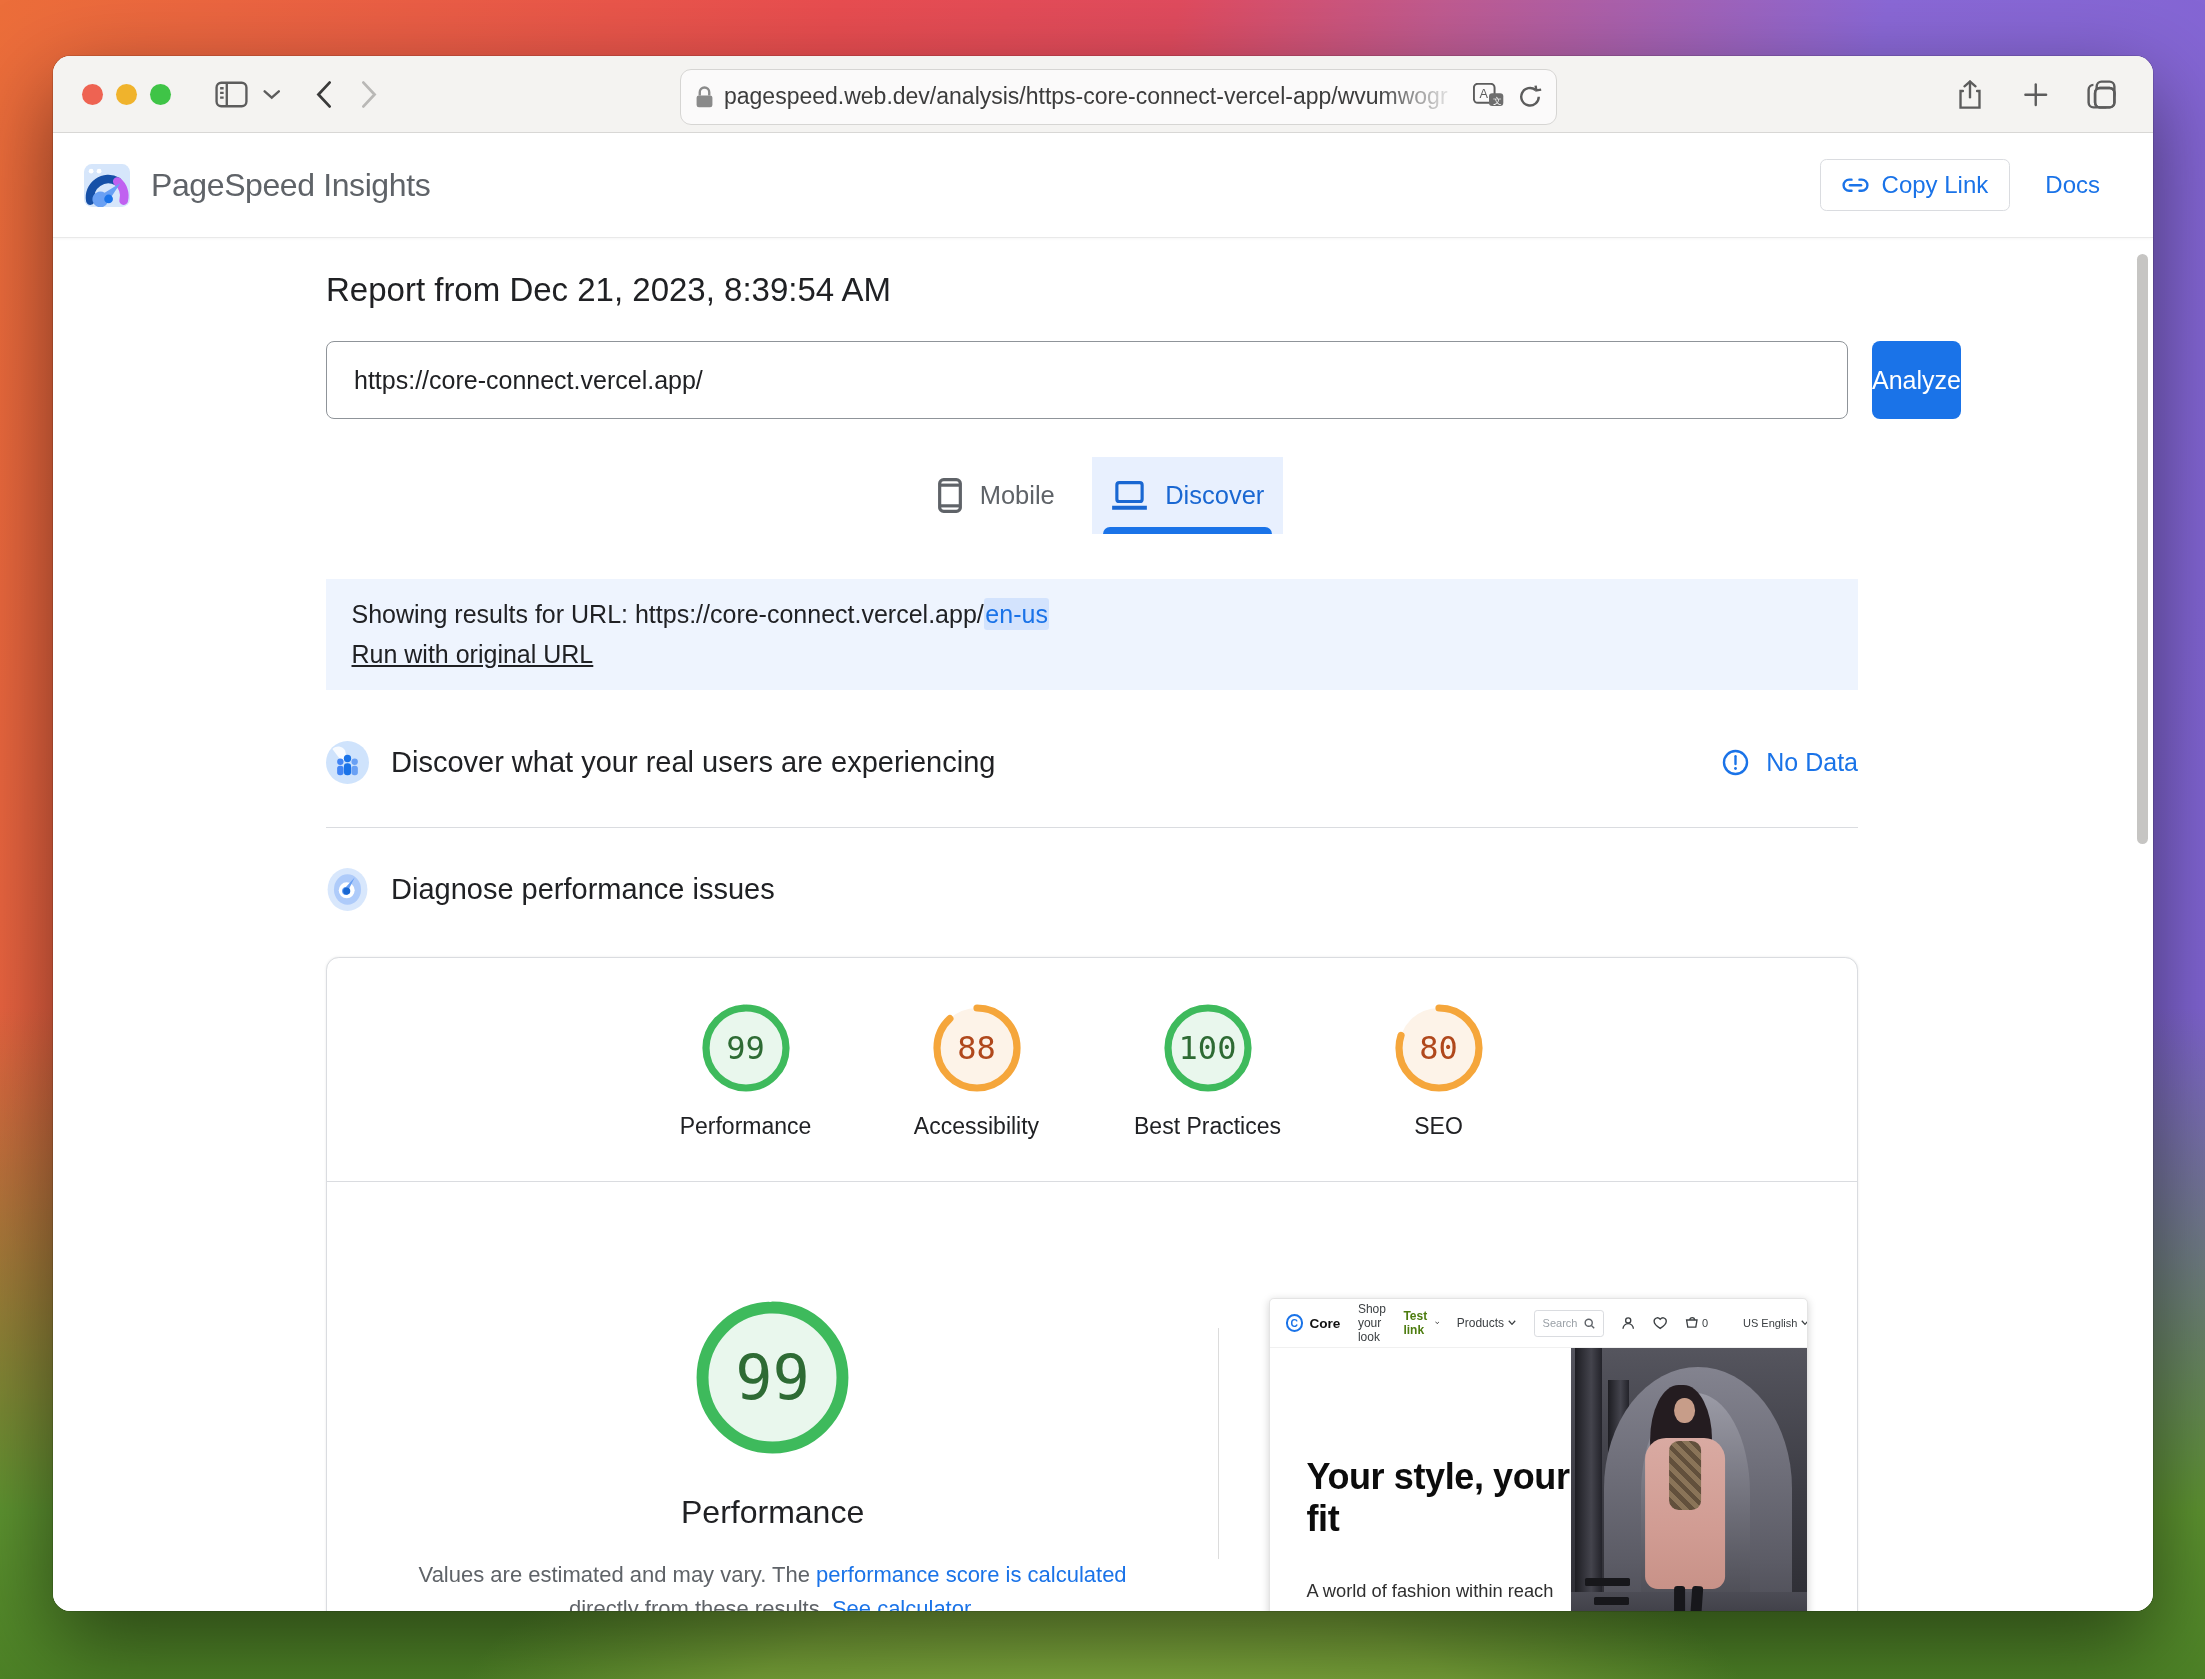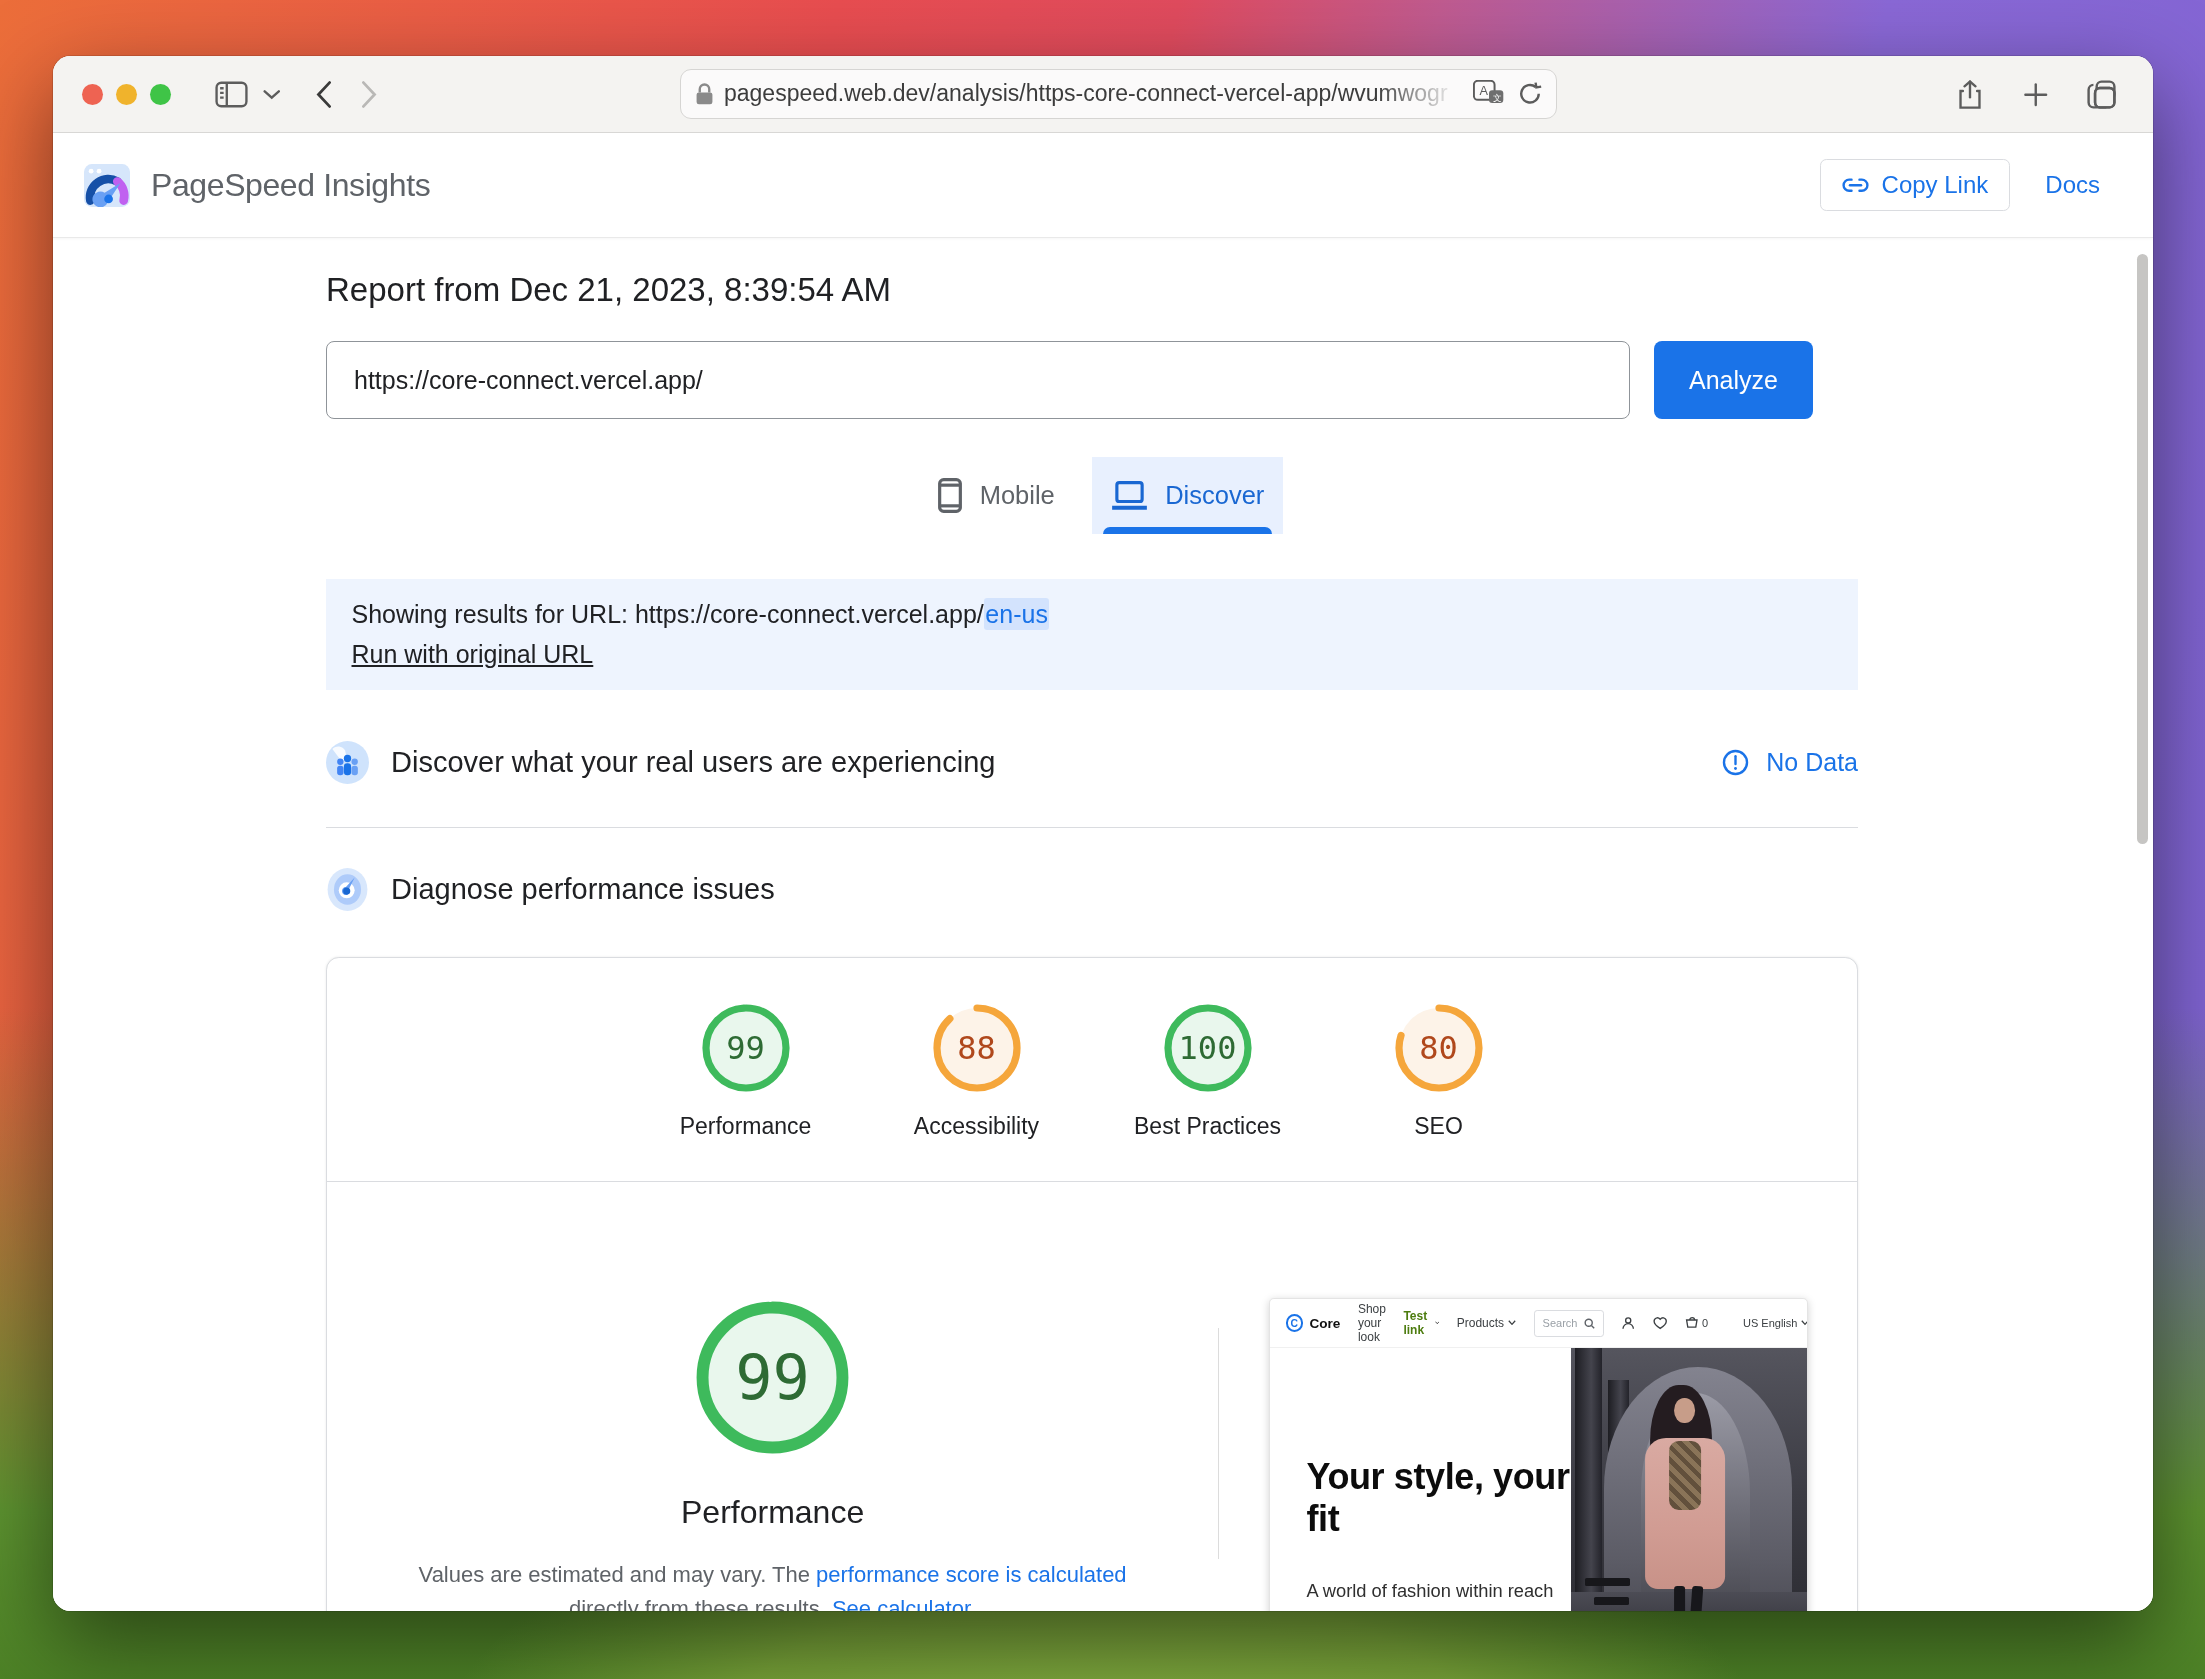--- a/index.html
+++ b/index.html
@@ -25,21 +25,21 @@
     height:77px; background:#f4f3f1; border-bottom:0.8px solid #d8d7d5;
     display:flex; align-items:center; padding:0 29px; flex:0 0 auto; position:relative;
   }
   .traffic { display:flex; gap:12.8px; margin-right:38px; }
   .tl { width:21px; height:21px; border-radius:50%; }
   .tl.red{ background:#ee6352; } .tl.yellow{ background:#f0b32c; } .tl.green{ background:#3fc447; }
   .tb-btn { background:none; border:none; color:#5c5c5c; display:flex; align-items:center; justify-content:center;
     width:45px; height:45px; cursor:default; }
   .tb-sep-chevron { margin-left:-4.8px; margin-right:8px; }
   .urlbar {
-    position:absolute; left:627px; top:12.8px; width:877px; height:50px;
+    position:absolute; left:627px; top:12.8px; width:877px; height:56px;
     background:#fbfafa; border:0.8px solid #d6d5d3; border-radius:11px;
     display:flex; align-items:center; padding:0 14.4px; color:#3a3a3a; overflow:hidden;
   }
   .urlbar .lock { color:#8a8a8a; margin-right:9.6px; flex:0 0 auto; }
   .url-text { font-size:23px; color:#3c3c3c; white-space:nowrap; overflow:hidden; flex:1 1 auto;
     -webkit-mask-image:linear-gradient(to right,#000 88%,transparent 99%);
     mask-image:linear-gradient(to right,#000 88%,transparent 99%); }
   .urlbar .right-icons { display:flex; align-items:center; gap:12.8px; color:#5c5c5c; flex:0 0 auto; margin-left:6.4px; }
   .tb-right { position:absolute; right:29px; top:0; height:77px; display:flex; align-items:center; gap:21px; color:#5c5c5c; }
 
@@ -58,21 +58,21 @@
   }
   .docs-link { color:#1a73e8; font-size:24px; text-decoration:none; font-weight:500; }
 
   .psi-main { position:relative; height:1373px; overflow:hidden; }
   .content { width:1532px; margin-left:273px; padding-top:33px; }
 
   .report-title { font-size:33px; font-weight:400; color:#202124; margin-bottom:32px; }
 
   .analyze-row { display:flex; gap:24px; margin-bottom:38px; }
   .url-input {
-    flex:0 0 auto; width:1304px; height:78px; border:1.6px solid #8f9499; border-radius:8px;
+    flex:0 0 auto; width:1522px; height:78px; border:1.6px solid #8f9499; border-radius:8px;
     font-size:25px; color:#202124; padding:0 27px; font-family:inherit; background:#fff;
   }
   .analyze-btn {
     width:159px; height:78px; background:#1a73e8; color:#fff; border:none; border-radius:8px;
     font-size:25px; font-weight:500; font-family:inherit; cursor:pointer;
   }
 
   .device-tabs { display:flex; justify-content:center; gap:0; margin-bottom:45px; }
   .tab { display:flex; align-items:center; justify-content:center; gap:17.5px; width:191px; height:77px;
     font-size:25.5px; font-weight:500; cursor:pointer; position:relative; color:#5f6368; }

